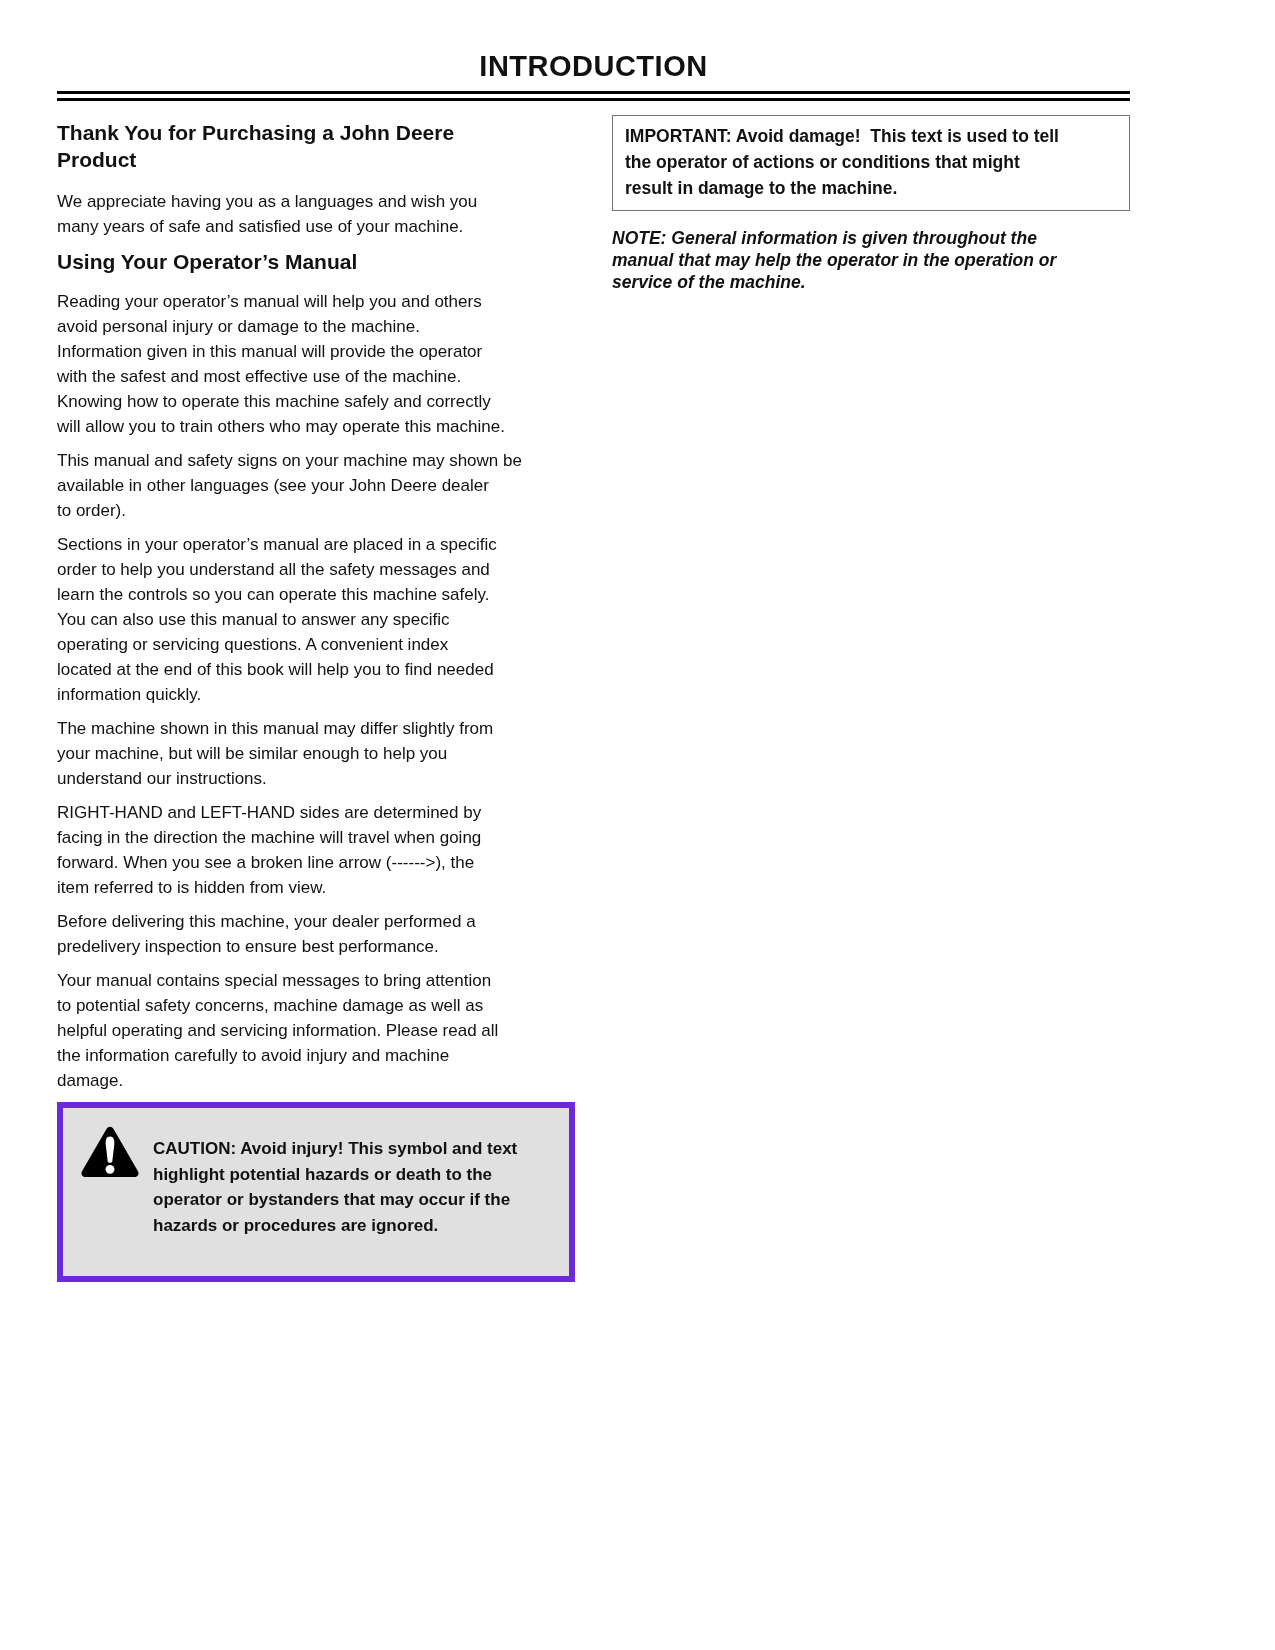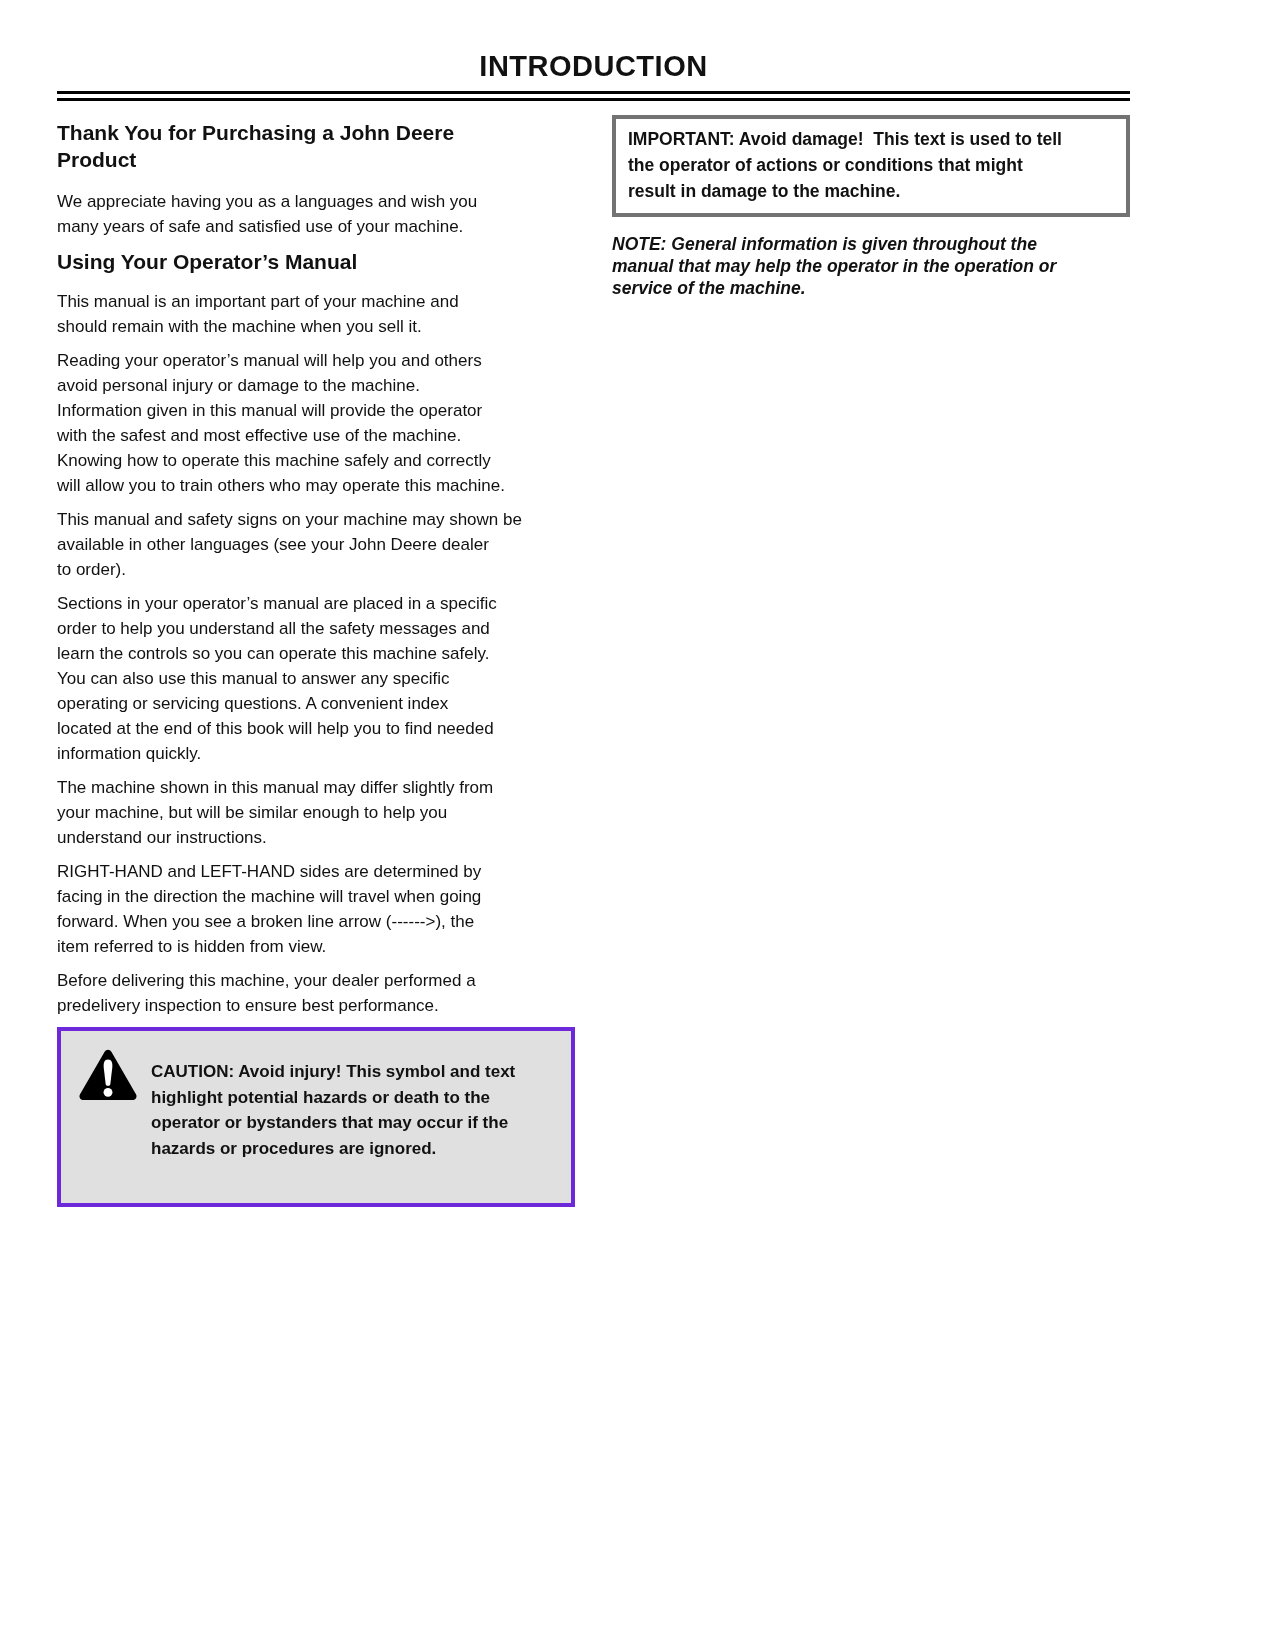--- a/index.html
+++ b/index.html
@@ -43,34 +43,34 @@
   }
   .intro-para{margin-bottom:58px;}
   .last-using-para{margin-bottom:56px;}
   .special-para{margin-bottom:12px;}
 
   
   .caution-box{
     box-sizing:border-box;
     width:518px;min-height:180px;
     background:#e0e0e0;
-    border:4px solid #6d28d9;
+    border:6px solid #6d28d9;
     display:flex;align-items:flex-start;
   }
   .caution-icon{flex:0 0 auto;margin:16px 10px 0 16px;}
   .caution-text{
     font-size:17px;font-weight:bold;line-height:25.5px;
     margin:28px 8px 16px 2px;
   }
 
   
   .important-box{
     box-sizing:border-box;
     width:518px;
-    border:4px solid #737373;
+    border:1px solid #737373;
     padding:7px 12px 9px 12px;
     margin-bottom:16px;
   }
   .important-text{
     font-size:17.5px;font-weight:bold;line-height:26px;
     margin:0;
   }
   .note-text{
     font-size:17.5px;font-weight:bold;font-style:italic;line-height:22px;
     margin:0;
@@ -97,22 +97,20 @@
 
   <div class="columns">
 
     <div class="col-left">
       <h2 class="pre h-thanks">Thank You for Purchasing a John Deere
 Product</h2>
       <p class="body pre intro-para">We appreciate having you as a languages and wish you
 many years of safe and satisfied use of your machine.</p>
 
       <h2>Using Your Operator’s Manual</h2>
-      <p class="body pre">This manual is an important part of your machine and
-should remain with the machine when you sell it.</p>
       <p class="body pre">Reading your operator’s manual will help you and others
 avoid personal injury or damage to the machine.
 Information given in this manual will provide the operator
 with the safest and most effective use of the machine.
 Knowing how to operate this machine safely and correctly
 will allow you to train others who may operate this machine.</p>
       <p class="body pre">This manual and safety signs on your machine may shown be
 available in other languages (see your John Deere dealer
 to order).</p>
       <p class="body pre">Sections in your operator’s manual are placed in a specific
@@ -125,20 +123,25 @@
       <p class="body pre">The machine shown in this manual may differ slightly from
 your machine, but will be similar enough to help you
 understand our instructions.</p>
       <p class="body pre">RIGHT-HAND and LEFT-HAND sides are determined by
 facing in the direction the machine will travel when going
 forward. When you see a broken line arrow (------&gt;), the
 item referred to is hidden from view.</p>
       <p class="body pre last-using-para">Before delivering this machine, your dealer performed a
 predelivery inspection to ensure best performance.</p>
 
+      <p class="body pre special-para">Your manual contains special messages to bring attention
+to potential safety concerns, machine damage as well as
+helpful operating and servicing information. Please read all
+the information carefully to avoid injury and machine
+damage.</p>
 
       <div class="caution-box">
         <div class="caution-icon">
           <svg width="62" height="54" viewBox="0 0 64 56">
             <path d="M28.5 5 C30.1 2.2 33.9 2.2 35.5 5 L61 49 C62.6 51.8 60.7 55 57.5 55 L6.5 55 C3.3 55 1.4 51.8 3 49 Z" fill="#000000"></path>
             <path d="M32 13 C35.8 13 36.9 16.5 36.4 21.5 L34.4 38.5 C34.1 40.6 29.9 40.6 29.6 38.5 L27.6 21.5 C27.1 16.5 28.2 13 32 13 Z" fill="#ffffff"></path>
             <circle cx="32" cy="47" r="4.6" fill="#ffffff"></circle>
           </svg>
         </div>
         <div class="caution-text pre">CAUTION: Avoid injury! This symbol and text

